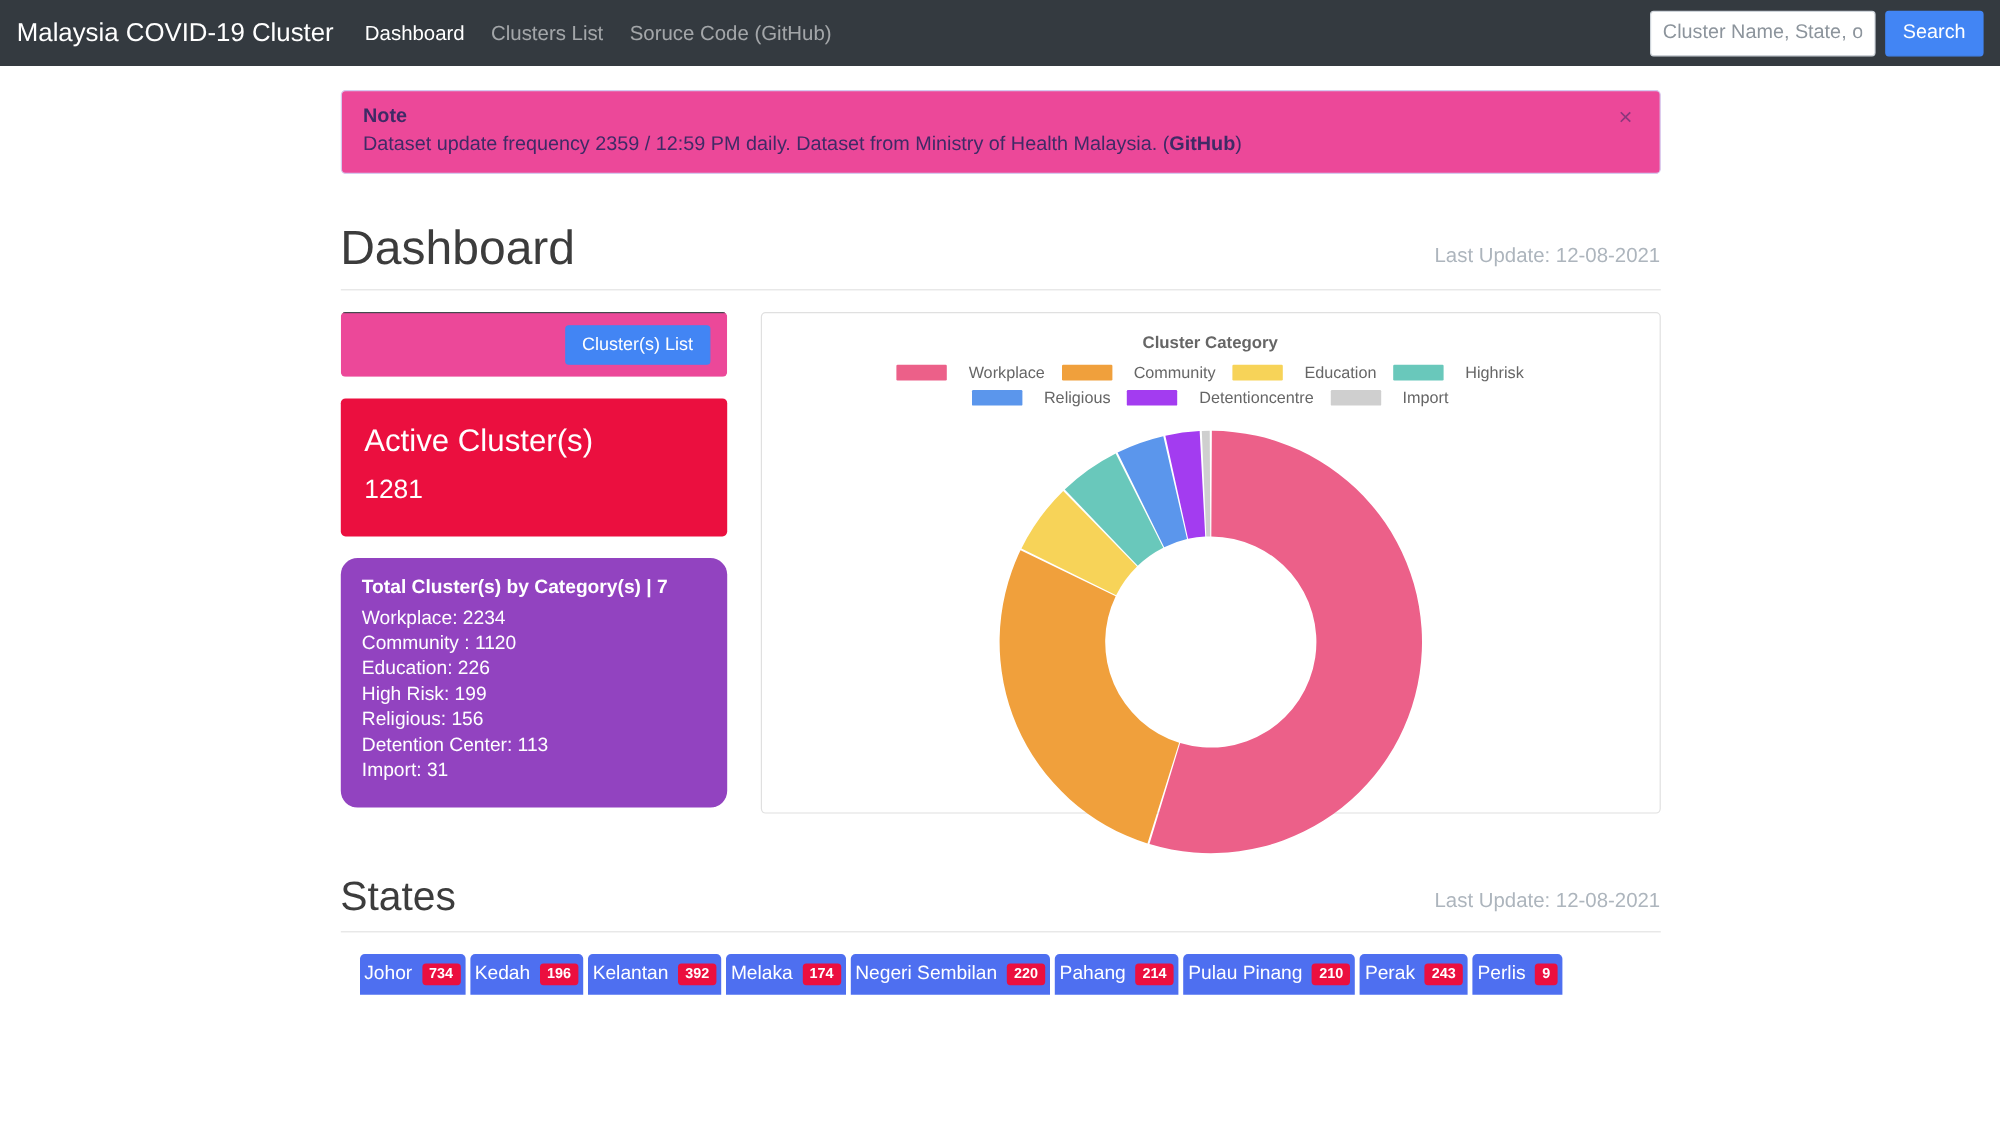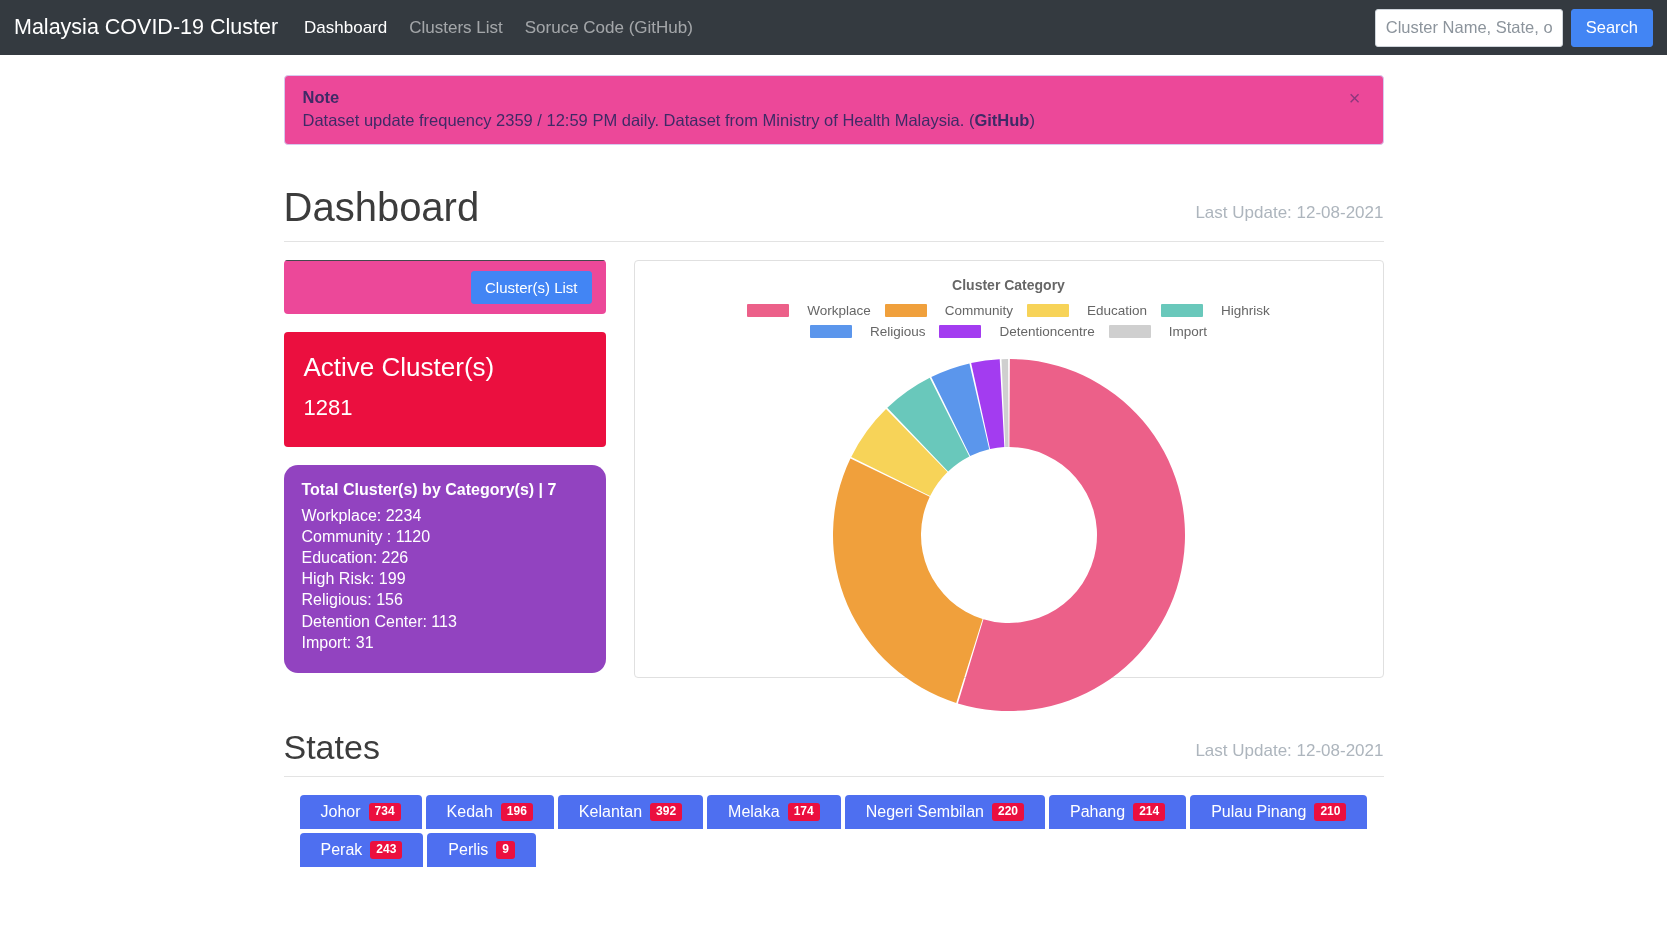--- a/index.html
+++ b/index.html
@@ -217,21 +217,21 @@
     margin-bottom:18px;
   }
   .states-title { font-size:34px; font-weight:300; color:#3c3c3c; line-height:1; }
   .states-update { font-size:17px; color:#adb5bd; padding-bottom:3px; }
 
   .state-tabs { display:flex; flex-wrap:wrap; gap:4px; padding-left:16px; }
   .state-tab {
     background:#4e6ff0;
     color:#fff;
     border-radius:4px 4px 0 0;
-    padding:8px 21px;
+    padding:8px 4px;
     font-size:16px;
     display:flex;
     align-items:center;
     gap:8px;
     cursor:pointer;
     white-space:nowrap;
   }
   .state-badge {
     background:#eb0f3f;
     color:#fff;

